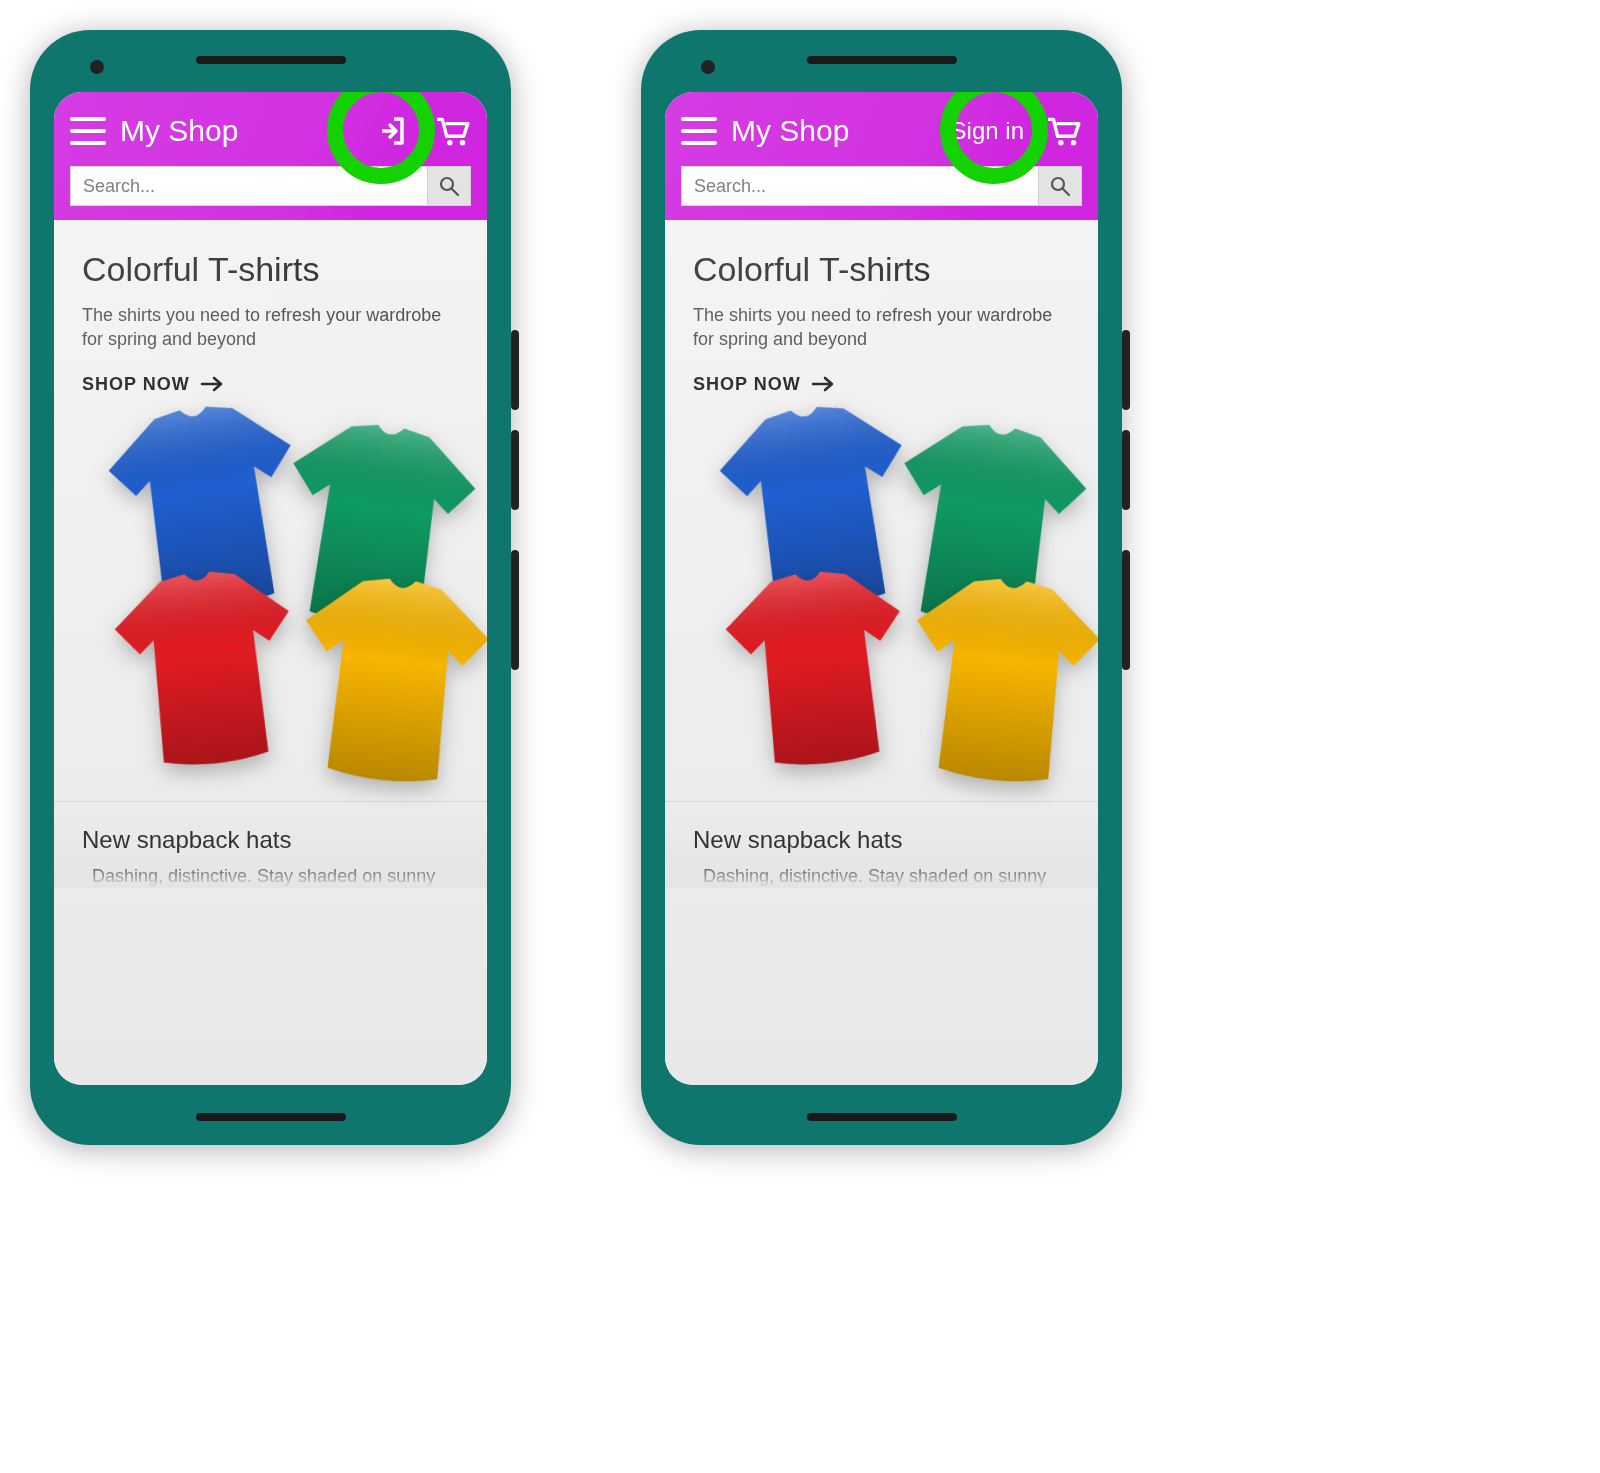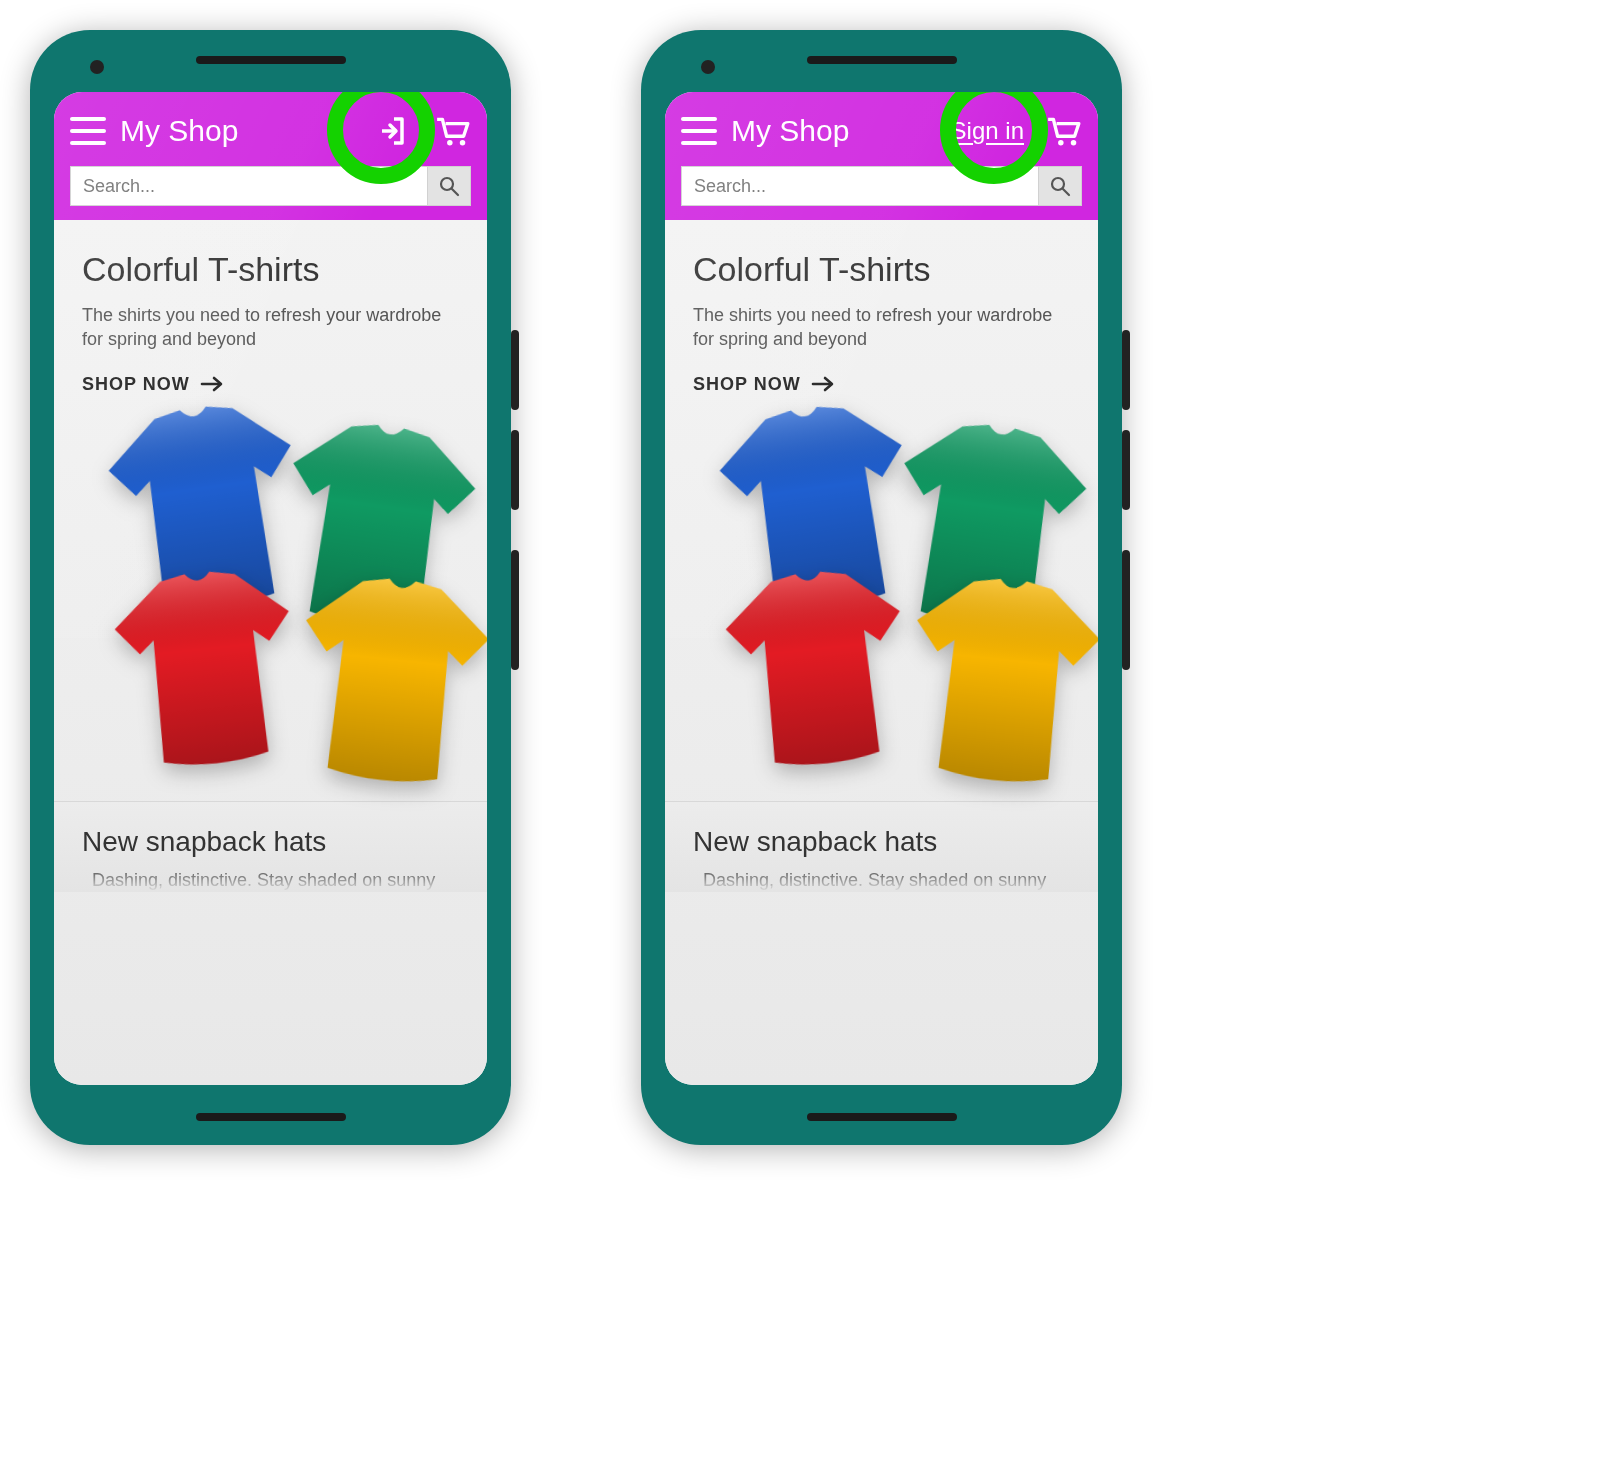--- a/index.html
+++ b/index.html
@@ -30,21 +30,21 @@
     pointer-events:none;
   }
 
   
   .appbar { background: #d026e0; color: #fff; padding: 14px 16px 14px 16px; }
   .appbar-row { display: flex; align-items: center; gap: 14px; height: 50px; position: relative; }
   .hamburger { width: 36px; height: 28px; display: flex; flex-direction: column; justify-content: space-between; cursor: pointer; }
   .hamburger span { display: block; height: 4px; background: #fff; border-radius: 2px; }
   .brand { font-size: 30px; font-weight: 500; flex: 1; }
   .appbar-actions { display: flex; align-items: center; gap: 22px; }
-  .signin-link { color: #fff; font-size: 24px; text-decoration: underline; text-underline-offset: 4px; cursor: pointer; }
+  .signin-link { color: #fff; font-size: 24px; text-underline-offset: 4px; cursor: pointer; }
 
   .searchbar { display: flex; margin-top: 10px; }
   .searchbar input { flex: 1; height: 40px; border: 1px solid #d1d1d1; background: #fff; font-size: 18px; padding: 6px 12px; color: #6b6b6b; outline: none; border-right: none; }
   .searchbar .search-btn { width: 44px; height: 40px; background: #e3e3e3; border: 1px solid #d1d1d1; display: flex; align-items: center; justify-content: center; cursor: pointer; }
 
   
   .content { flex: 1; background: linear-gradient(#f3f3f3, #e8e8e8); overflow: hidden; }
   .hero { padding: 30px 28px 16px 28px; }
   .hero h1 { font-size: 34px; font-weight: 400; color: #333; margin-bottom: 14px; }
   .hero p { font-size: 18px; color: #555; line-height: 1.35; margin-bottom: 22px; }
@@ -52,21 +52,21 @@
 
   .tshirt-art { position: relative; width: 420px; height: 380px; margin: 10px auto 0; }
   .tee { position: absolute; }
   .tee svg { width: 100%; height: 100%; display:block; filter: drop-shadow(0 8px 10px rgba(0,0,0,.25)); }
   .tee.blue  { top: 0;   left: 0;   width: 250px; height: 210px; transform: rotate(-8deg); }
   .tee.green { top: 18px; left: 170px; width: 250px; height: 210px; transform: rotate(8deg); }
   .tee.red   { top: 165px; left: 10px;  width: 230px; height: 200px; transform: rotate(-6deg); }
   .tee.yellow{ top: 172px; left: 190px; width: 240px; height: 210px; transform: rotate(6deg); }
 
   .section2 { padding: 24px 28px 0 28px; border-top: 1px solid rgba(0,0,0,.05); background: linear-gradient(#ececec,#e4e4e4); }
-  .section2 h1 { font-size: 28px; font-weight: 400; color: #333; margin-bottom: 12px; }
+  .section2 h1 { font-size: 24px; font-weight: 400; color: #333; margin-bottom: 12px; }
   .section2 p { font-size: 18px; color: #666; white-space: nowrap; overflow: hidden; height: 22px;
                 mask-image: linear-gradient(#000 0%, #000 10%, transparent 100%);
                 margin-left: 10px;
                 -webkit-mask-image: linear-gradient(#000 0%, #000 10%, transparent 100%); }
 
   
   .hl-circle {
     position: absolute; width: 108px; height: 108px; border: 16px solid #14d200; border-radius: 50%;
     pointer-events: none; box-sizing: border-box;
   }

